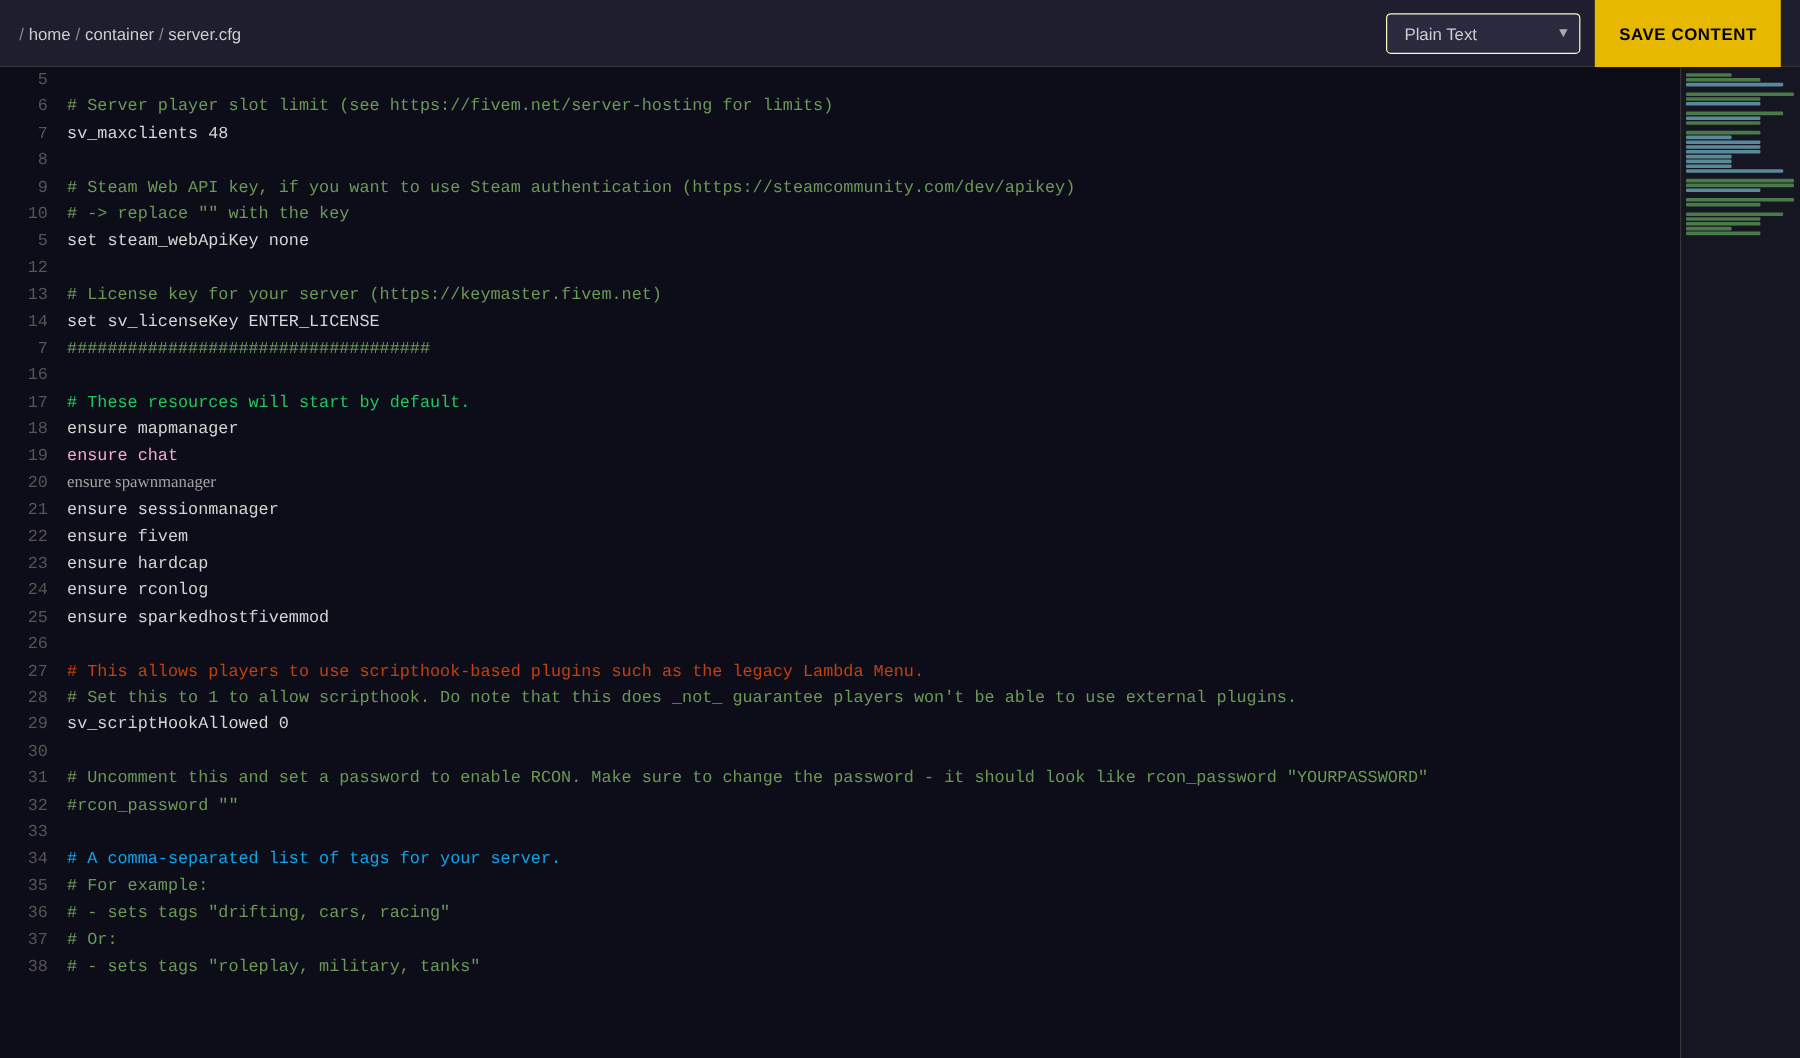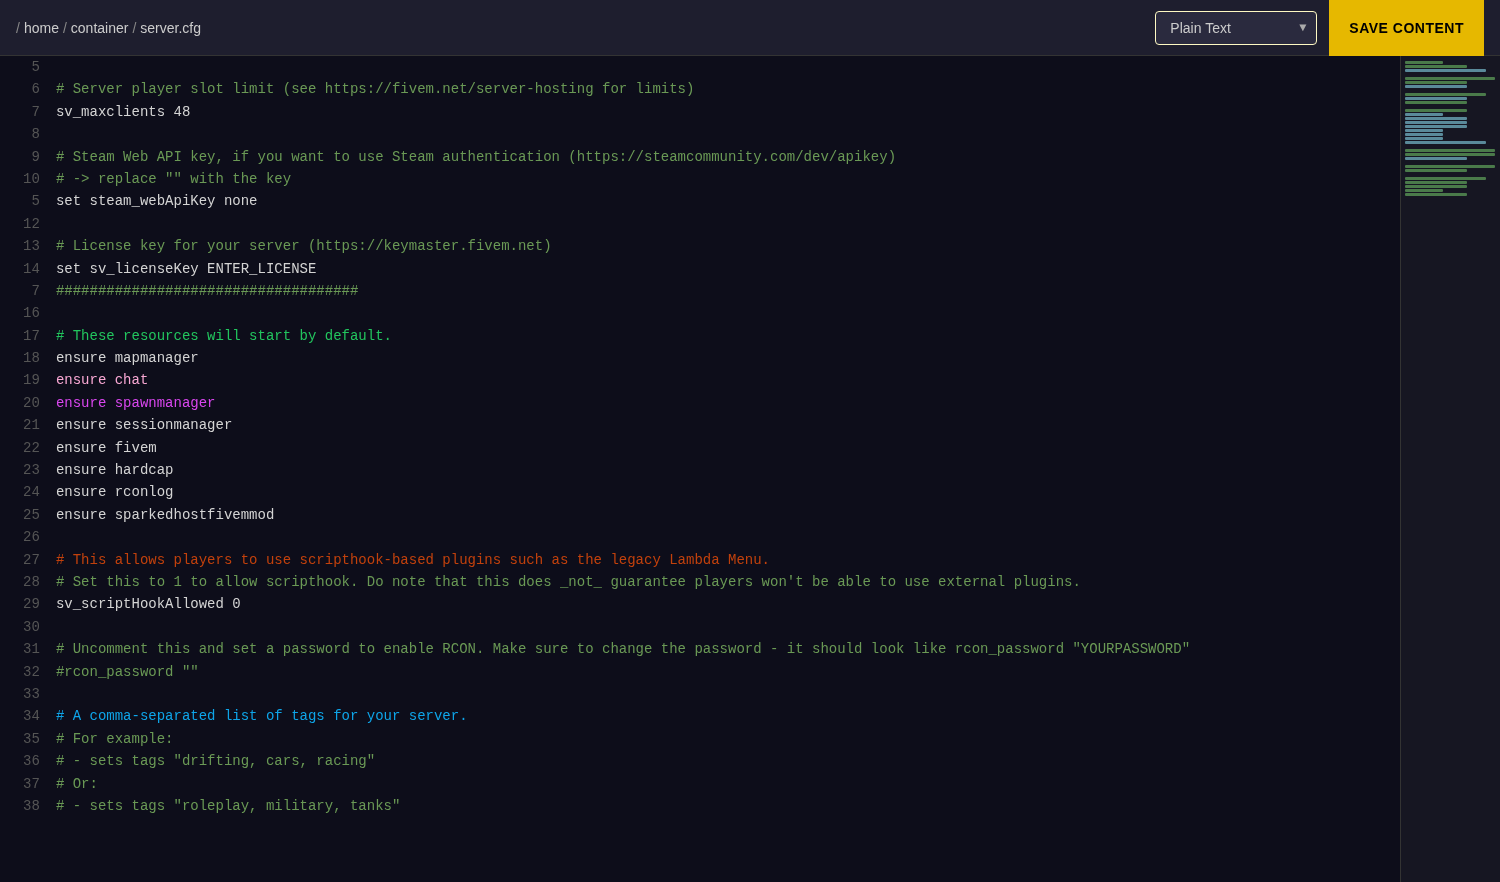--- a/index.html
+++ b/index.html
@@ -272,21 +272,21 @@
         <div class="code-line" style="border-left: 2px solid rgb(230, 184, 0); border-right: 2px solid rgb(230, 184, 0);">
           <div class="line-number" style="padding-left: 6px;">18</div>
           <div class="line-content" style="color: rgb(212, 212, 212);">ensure mapmanager</div>
         </div>
         <div class="code-line" style="border-left: 2px solid rgb(230, 184, 0); border-right: 2px solid rgb(230, 184, 0);">
           <div class="line-number" style="padding-left: 6px;">19</div>
           <div class="line-content" style="color: #f9a8d4;">ensure chat</div>
         </div>
         <div class="code-line" style="border-left: 2px solid rgb(230, 184, 0); border-right: 2px solid rgb(230, 184, 0);">
           <div class="line-number" style="padding-left: 6px;">20</div>
-          <div class="line-content" style="color: #d946ef;">ensure spawnmanager</div>
+          <div class="line-content" style="color: #a3a3a3; font-family: Liberation Serif, serif;">ensure spawnmanager</div>
         </div>
         <div class="code-line" style="border-left: 2px solid rgb(230, 184, 0); border-right: 2px solid rgb(230, 184, 0);">
           <div class="line-number" style="padding-left: 6px;">21</div>
           <div class="line-content" style="color: rgb(212, 212, 212);">ensure sessionmanager</div>
         </div>
         <div class="code-line" style="border-left: 2px solid rgb(230, 184, 0); border-right: 2px solid rgb(230, 184, 0);">
           <div class="line-number" style="padding-left: 6px;">22</div>
           <div class="line-content" style="color: rgb(212, 212, 212);">ensure fivem</div>
         </div>
         <div class="code-line" style="border-left: 2px solid rgb(230, 184, 0); border-right: 2px solid rgb(230, 184, 0);">

